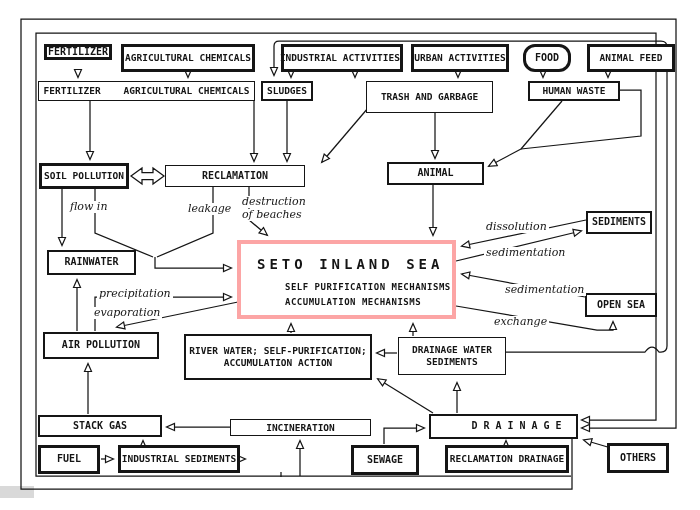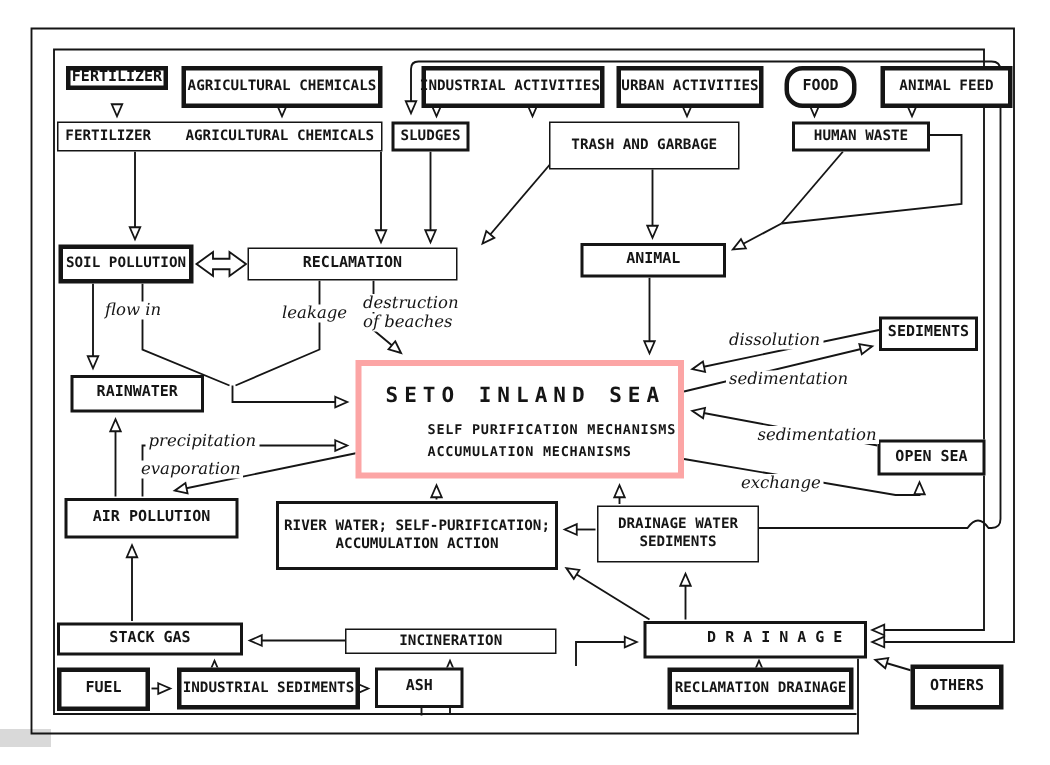--- a/index.html
+++ b/index.html
@@ -189,24 +189,24 @@
     </div>
 
   <div class="box b-thick" style="left:38px;top:445px;width:62px;height:29px;">
       <span>FUEL</span>
     </div>
 
   <div class="box b-thick fs9" style="left:118px;top:445px;width:122px;height:28px;">
       <span>INDUSTRIAL SEDIMENTS</span>
     </div>
 
-  <div class="box b-med" style="left:250px;top:445px;width:59px;height:27px;">
-      <span>ASH</span>
-    </div>
-
+
+  <div class="box b-thick" style="left:351px;top:445px;width:68px;height:30px;">
+      <span>SEWAGE</span>
+    </div>
 
   <div class="box b-med ls-wide" style="left:429px;top:414px;width:149px;height:25px;">
       <span>DRAINAGE</span>
     </div>
 
   <div class="box b-thick fs9" style="left:445px;top:445px;width:124px;height:28px;">
       <span>RECLAMATION DRAINAGE</span>
     </div>
 
   <div class="box b-thick" style="left:607px;top:443px;width:62px;height:30px;">

